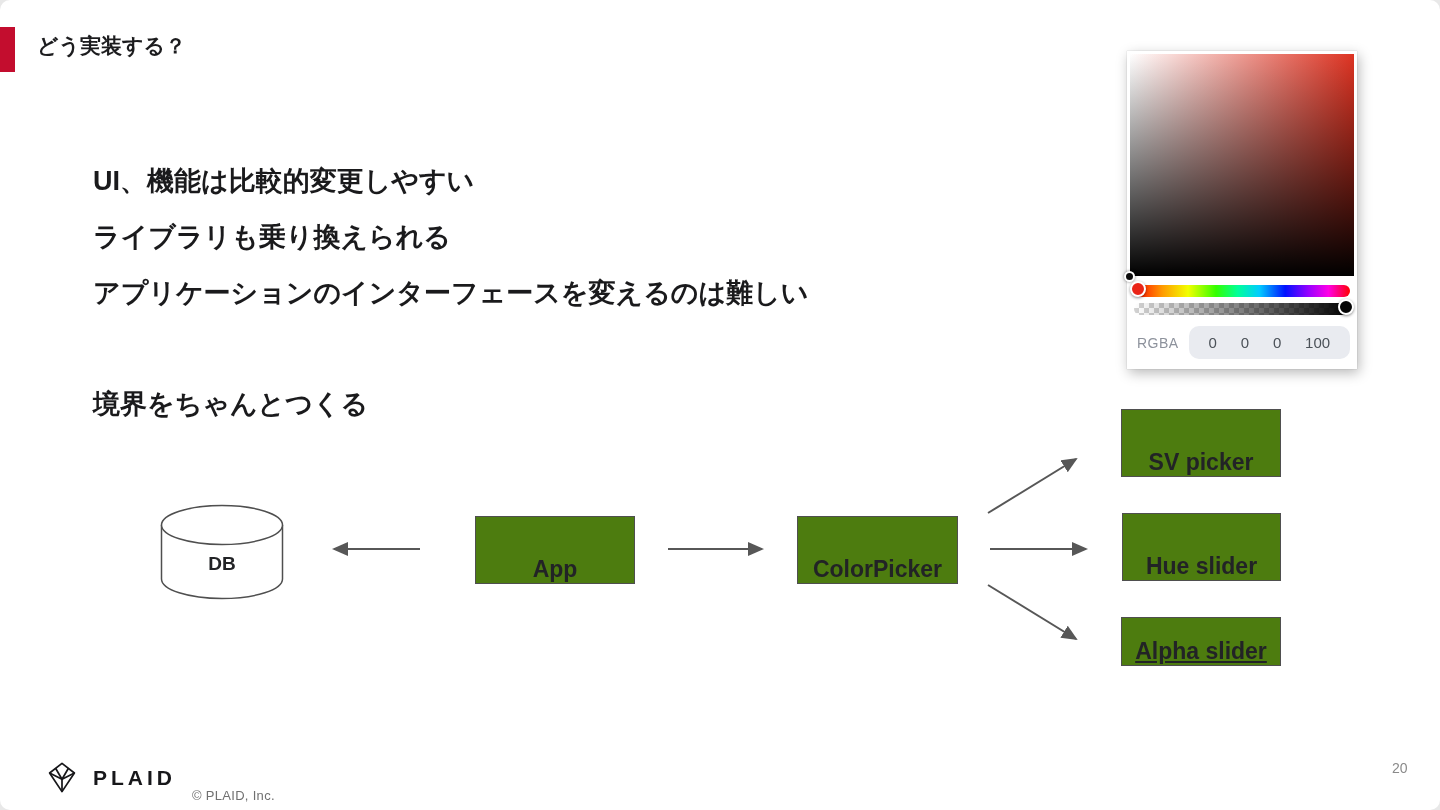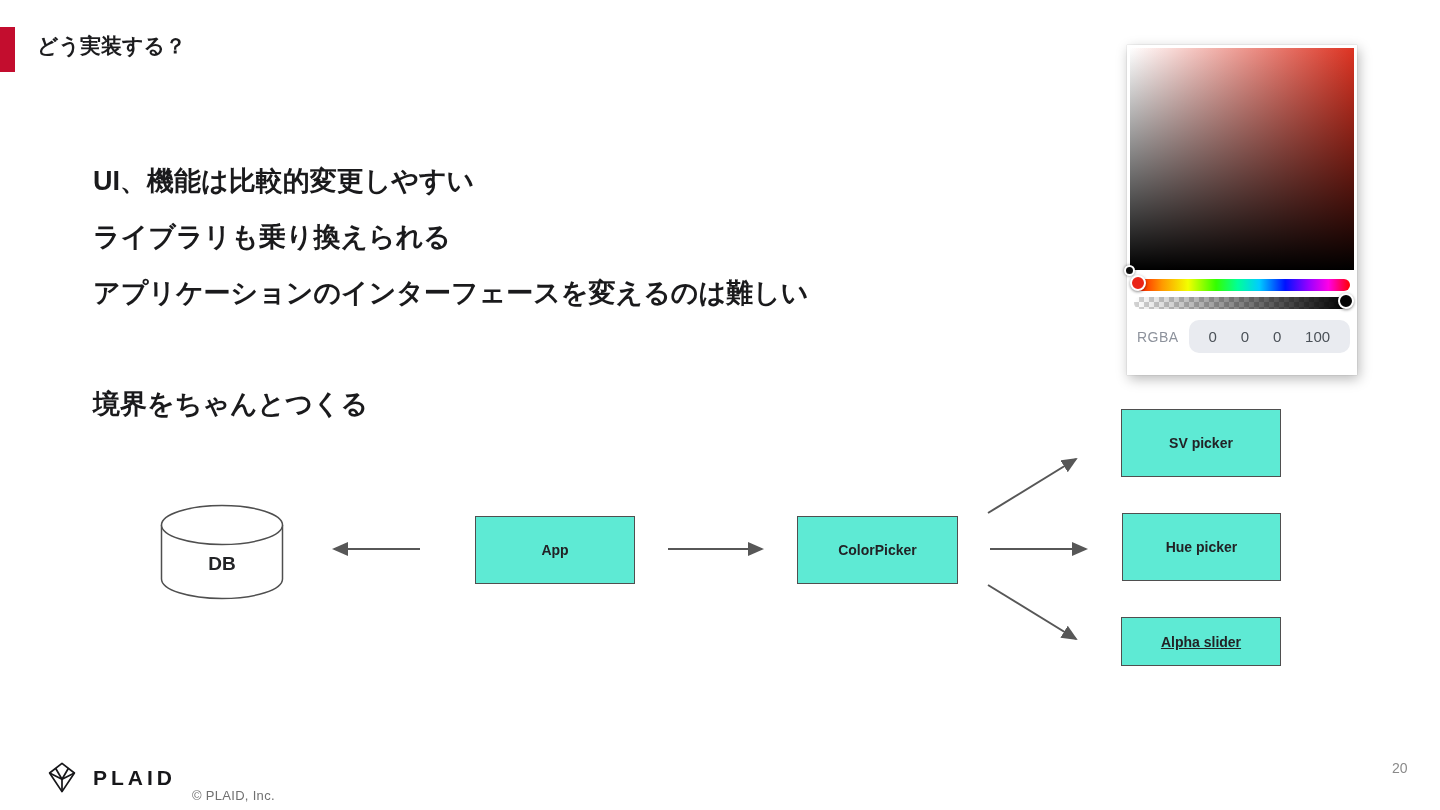--- a/index.html
+++ b/index.html
@@ -1,35 +1,35 @@
 <!DOCTYPE html>
 <html><head>
 <meta charset="utf-8">
 <style>
   * { margin: 0; padding: 0; box-sizing: border-box; }
   html, body { background: #e8e8e8; }
   body { font-family: "Liberation Sans", sans-serif; }
   .slide {
     position: relative; width: 1440px; height: 810px;
-    background: #ffffff; overflow: hidden; margin: 0 auto;
+    background: #ffffff; overflow: hidden; margin: 0 auto; border-radius: 10px;
   }
 
   
   .accent-bar { position: absolute; left: 0; top: 27px; width: 15px; height: 45px; background: #C30D2E; }
   .slide-title { position: absolute; left: 37px; top: 32px; font-size: 21px; font-weight: 700; color: #1c1c1e; }
 
   
   .bullets { position: absolute; left: 93px; top: 167px; display: flex; flex-direction: column; gap: 28px; }
   .bullets p, .subheading { font-size: 27px; line-height: 28px; font-weight: 700; color: #1a1a1c; }
   .subheading { position: absolute; left: 93px; top: 390px; }
 
   
   .picker {
-    position: absolute; left: 1127px; top: 45px; width: 230px;
-    background: #fff; padding: 3px 3px 20px 3px;
+    position: absolute; left: 1127px; top: 51px; width: 230px;
+    background: #fff; padding: 3px 3px 8px 3px;
     box-shadow: 0 0 1px rgba(0,0,0,.25), 2px 4px 12px rgba(0,0,0,.28);
   }
   .sv {
     position: relative; width: 224px; height: 222px;
     background: linear-gradient(to top, #000, rgba(0,0,0,0)),
                 linear-gradient(to right, #fff, #dd3322);
   }
   .sv-cursor {
     position: absolute; left: -6px; bottom: -6px; width: 11px; height: 11px;
     background: #0c0c0c; border: 2px solid #fff; border-radius: 50%;
@@ -62,23 +62,23 @@
   .rgba-label { font-size: 14px; color: #8d929c; letter-spacing: .5px; }
   .rgba-pill {
     flex: 1; margin-left: 10px; height: 33px; background: #e9ebf0; border-radius: 10px;
     display: flex; align-items: center; justify-content: space-around;
     font-size: 15px; color: #4b5158; padding: 0 8px;
   }
 
   
   .arrows { position: absolute; left: 0; top: 0; pointer-events: none; }
   .node {
-    position: absolute; background: #5eead4; border: 1.5px solid #4f4f4f;
-    display: flex; align-items: center; justify-content: center;
-    font-size: 14px; font-weight: 700; color: #222326;
+    position: absolute; background: #4d7c0f; border: 1.5px solid #4f4f4f;
+    display: flex; align-items: flex-end; justify-content: center;
+    font-size: 23px; font-weight: 700; color: #222326;
   }
   .node-app         { left: 475px;  top: 516px; width: 160px; height: 68px; }
   .node-colorpicker { left: 797px;  top: 516px; width: 161px; height: 68px; }
   .node-sv          { left: 1121px; top: 409px; width: 160px; height: 68px; }
   .node-hue         { left: 1122px; top: 513px; width: 159px; height: 68px; }
   .node-alpha       { left: 1121px; top: 617px; width: 160px; height: 49px; text-decoration: underline; }
   .db-node { position: absolute; left: 160px; top: 504px; width: 124px; height: 96px; }
   .db-label {
     position: absolute; left: 0; right: 0; top: 49px; text-align: center;
     font-size: 19px; font-weight: 700; color: #222326;
@@ -152,21 +152,21 @@
   <div class="node node-app">
     <span>App</span>
   </div>
   <div class="node node-colorpicker">
     <span>ColorPicker</span>
   </div>
   <div class="node node-sv">
     <span>SV picker</span>
   </div>
   <div class="node node-hue">
-    <span>Hue picker</span>
+    <span>Hue slider</span>
   </div>
   <div class="node node-alpha">
     <span>Alpha slider</span>
   </div>
 
   <div class="footer">
     <svg width="28" height="31" viewBox="0 0 24 27">
       <g fill="none" stroke="#17171a" stroke-width="1.5" stroke-linejoin="round">
         <path d="M12 1.2 L22.8 9.6 L12 25.8 L1.2 9.6 Z"></path>
         <path d="M1.2 9.6 L12 15 L22.8 9.6"></path>

